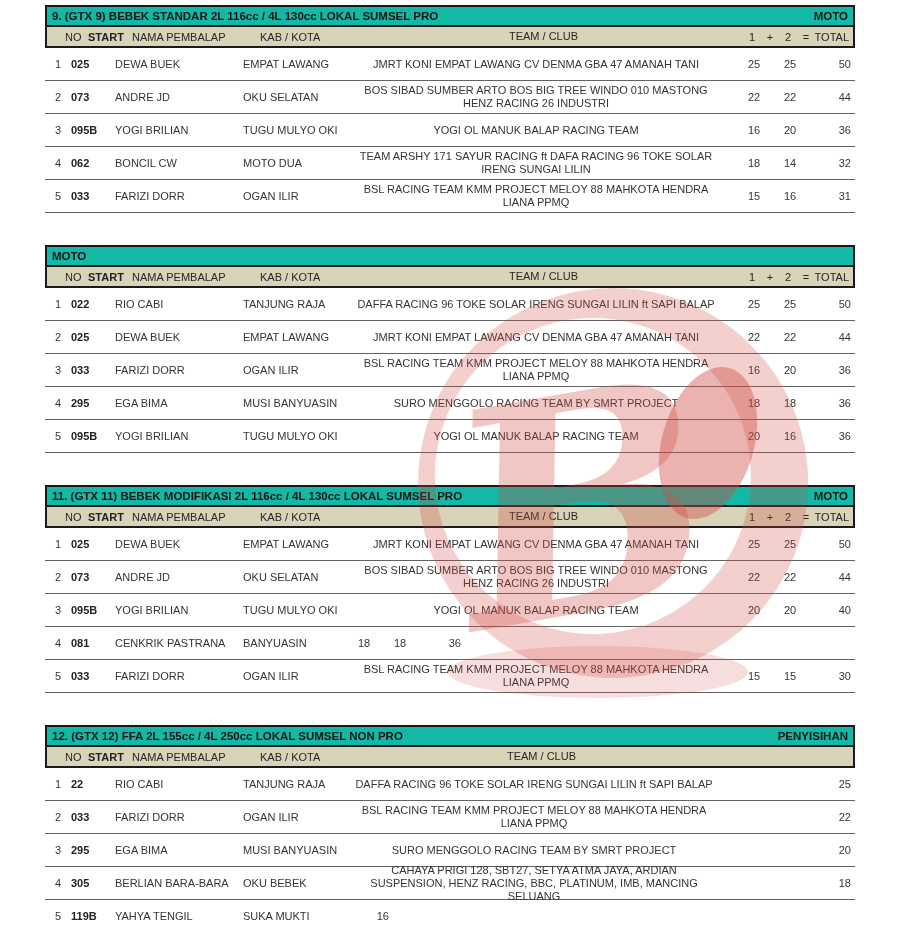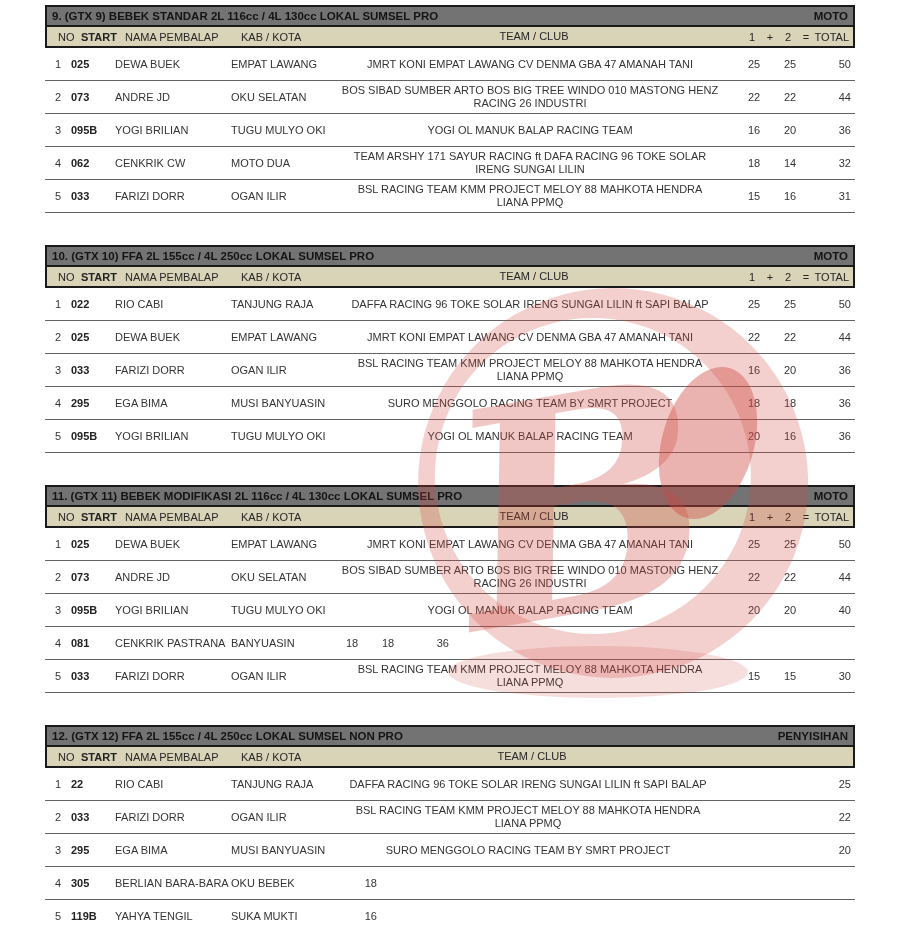--- a/index.html
+++ b/index.html
@@ -6,43 +6,43 @@
   body{
     width:900px;height:932px;background:#ffffff;position:relative;overflow:hidden;
     font-family:"Liberation Sans",sans-serif;color:#333;
   }
   .page{position:absolute;inset:0;}
   .tables-wrap{position:absolute;left:45px;top:5px;width:810px;z-index:1;}
   .race-table{margin-bottom:32px;}
   .head-box{border:2px solid #1a1a1a;box-sizing:border-box;}
   .title-row{
     display:flex;justify-content:space-between;align-items:center;
-    height:18px;line-height:18px;padding:0 5px;background:#737373;
+    height:18px;line-height:18px;padding:0 5px;background:#14b8a6;
     font-weight:bold;font-size:11.5px;color:#141414;white-space:nowrap;
   }
   .cols-row{
     display:flex;align-items:center;height:19px;background:#d9d3b8;
     border-top:2px solid #1a1a1a;font-size:11px;color:#262626;
   }
   .rows{display:block;}
   .data-row{
     display:flex;align-items:center;height:33px;box-sizing:border-box;
     border-bottom:1px solid #636363;font-size:11px;color:#343434;
   }
   
   .c-no{width:26px;flex:none;text-align:center;}
   .c-start{width:44px;flex:none;font-weight:bold;color:#222;}
-  .c-name{width:116px;flex:none;}
+  .c-name{width:128px;flex:none;}
   .c-city{width:110px;flex:none;}
   .c-team{flex:1;min-width:0;line-height:13px;padding-right:24px;text-align:center;}
   .c-team.wide{padding-right:100px;}
   .c-s1,.c-s2{width:22px;flex:none;text-align:center;}
   .c-plus,.c-eq{width:14px;flex:none;text-align:center;}
   .c-total{width:36px;flex:none;text-align:right;padding-right:4px;}
-  .cols-row .c-no{text-align:left;padding-left:11px;width:23px;}
+  .cols-row .c-no{text-align:left;padding-left:18px;width:23px;}
   
   .watermark{position:absolute;left:408px;top:278px;width:400px;height:430px;z-index:6;pointer-events:none;}
 </style>
 </head>
 <body>
 
 <div class="page">
   <div class="tables-wrap">
 
     <section class="race-table">
@@ -97,21 +97,21 @@
             <span class="c-team">YOGI OL MANUK BALAP RACING TEAM</span>
             <span class="c-s1">16</span>
             <span class="c-plus"></span>
             <span class="c-s2">20</span>
             <span class="c-eq"></span>
             <span class="c-total">36</span>
           </div>
           <div class="data-row">
             <span class="c-no">4</span>
             <span class="c-start">062</span>
-            <span class="c-name">CENKRIK CW</span>
+            <span class="c-name">BONCIL CW</span>
             <span class="c-city">MOTO DUA</span>
             <span class="c-team">TEAM ARSHY 171 SAYUR RACING ft DAFA RACING 96 TOKE SOLAR IRENG SUNGAI LILIN</span>
             <span class="c-s1">18</span>
             <span class="c-plus"></span>
             <span class="c-s2">14</span>
             <span class="c-eq"></span>
             <span class="c-total">32</span>
           </div>
           <div class="data-row">
             <span class="c-no">5</span>
@@ -124,21 +124,20 @@
             <span class="c-s2">16</span>
             <span class="c-eq"></span>
             <span class="c-total">31</span>
           </div>
         </div>
     </section>
 
     <section class="race-table">
       <div class="head-box">
         <div class="title-row">
-          <span>10. (GTX 10) FFA 2L 155cc / 4L 250cc LOKAL SUMSEL PRO</span>
           <span>MOTO</span>
         </div>
         <div class="cols-row">
           <span class="c-no">NO</span>
           <span class="c-start">START</span>
           <span class="c-name">NAMA PEMBALAP</span>
           <span class="c-city">KAB / KOTA</span>
           <span class="c-team">TEAM / CLUB</span>
           <span class="c-s1">1</span>
           <span class="c-plus">+</span>
@@ -331,20 +330,21 @@
             <span class="c-name">EGA BIMA</span>
             <span class="c-city">MUSI BANYUASIN</span>
             <span class="c-team wide">SURO MENGGOLO RACING TEAM BY SMRT PROJECT</span>
             <span class="c-total">20</span>
           </div>
           <div class="data-row">
             <span class="c-no">4</span>
             <span class="c-start">305</span>
             <span class="c-name">BERLIAN BARA-BARA</span>
             <span class="c-city">OKU BEBEK</span>
+            <span class="c-team wide">CAHAYA PRIGI 128, SBT27, SETYA ATMA JAYA, ARDIAN SUSPENSION, HENZ RACING, BBC, PLATINUM, IMB, MANCING SELUANG</span>
             <span class="c-total">18</span>
           </div>
           <div class="data-row">
             <span class="c-no">5</span>
             <span class="c-start">119B</span>
             <span class="c-name">YAHYA TENGIL</span>
             <span class="c-city">SUKA MUKTI</span>
             <span class="c-total">16</span>
           </div>
         </div>

